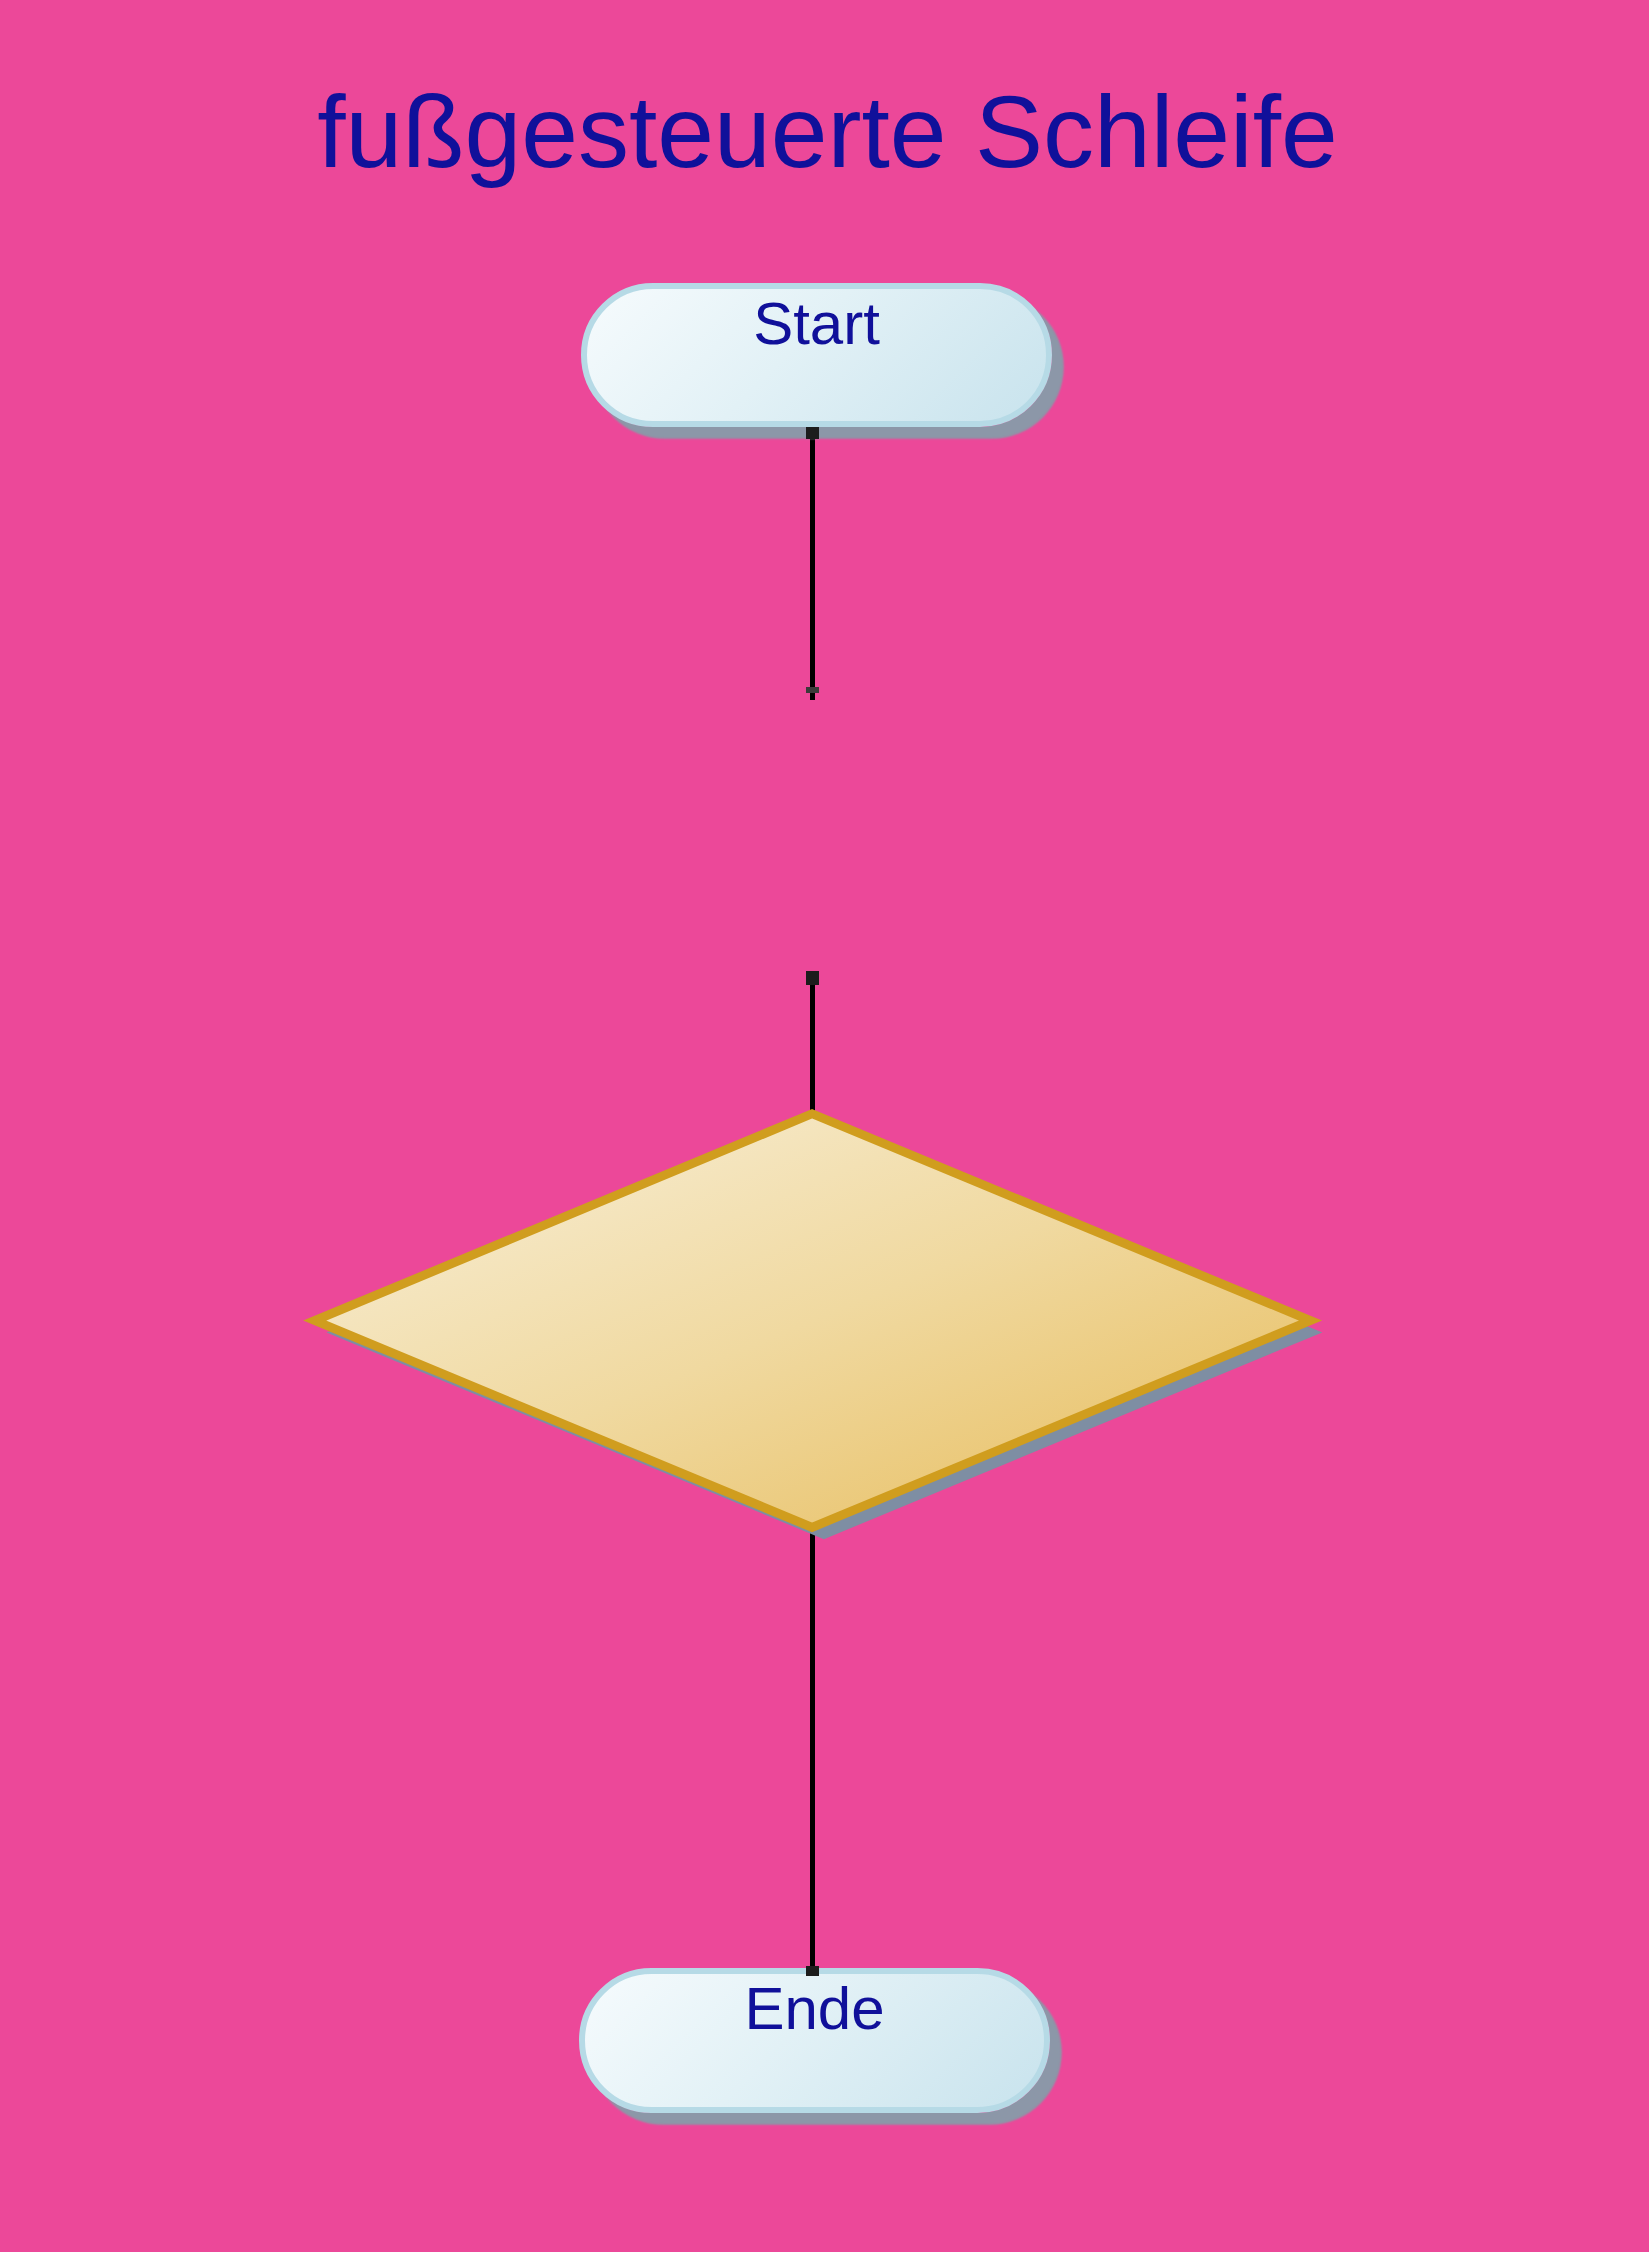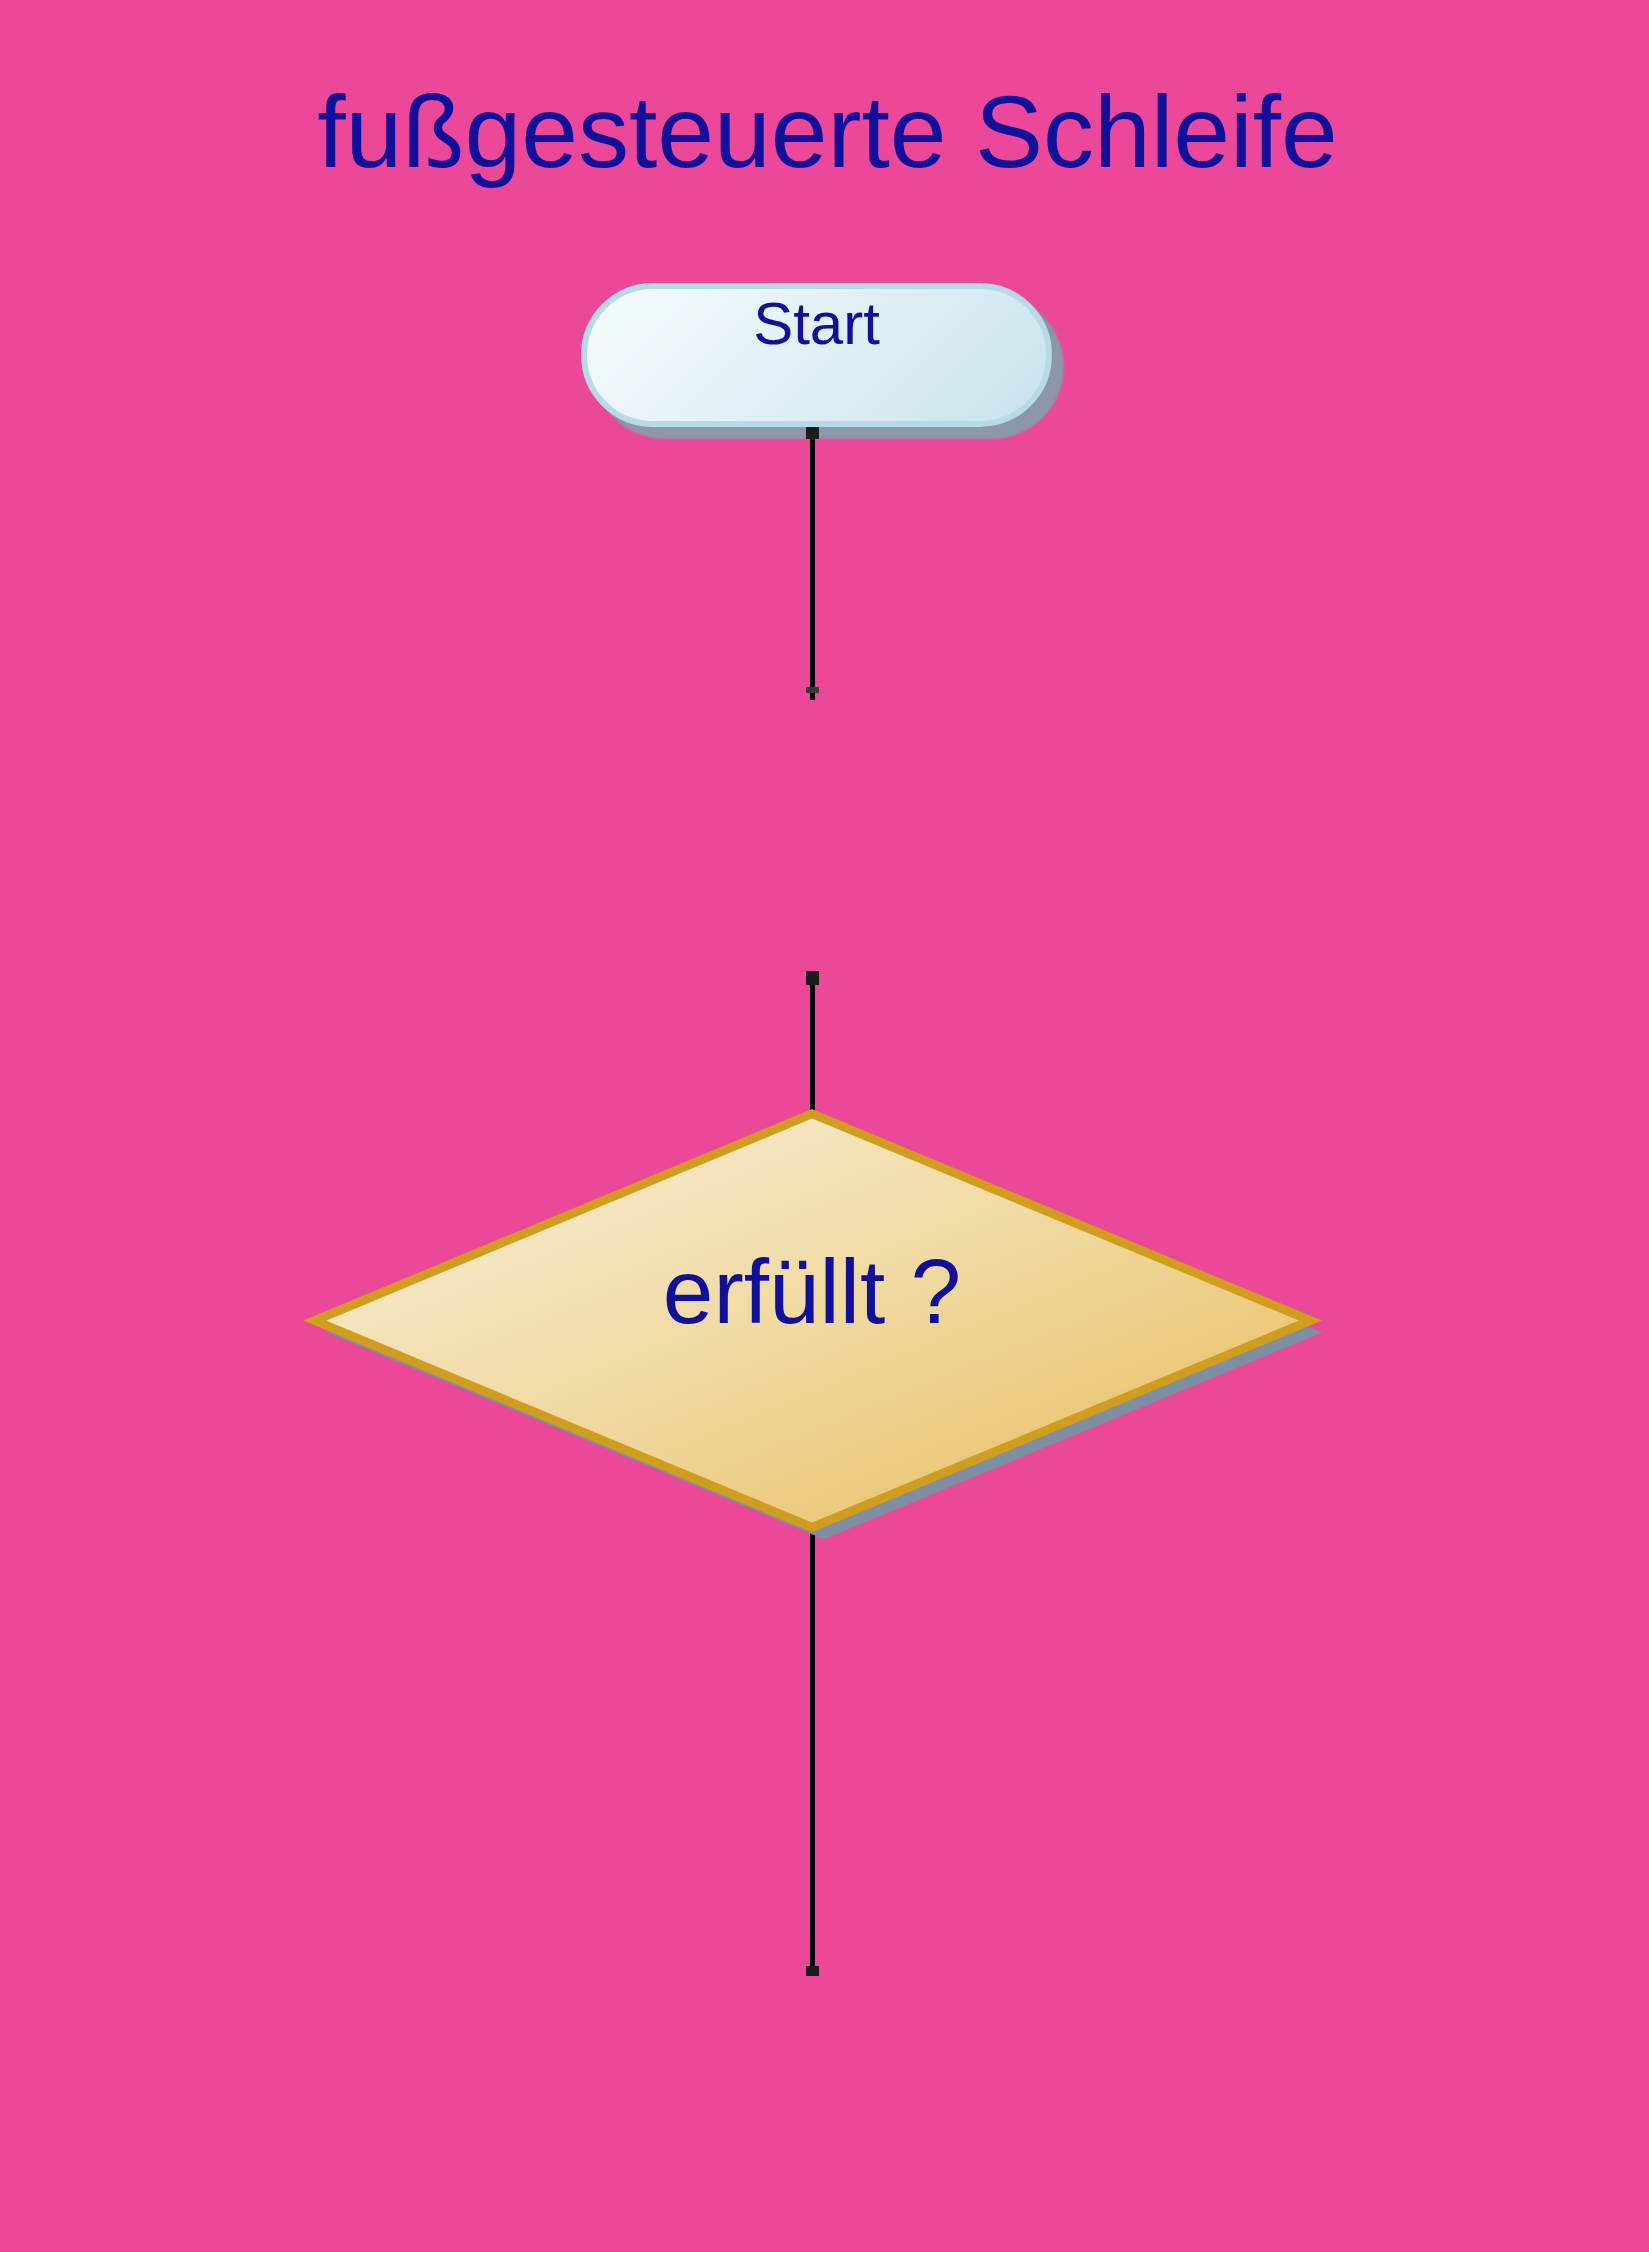--- a/index.html
+++ b/index.html
@@ -117,23 +117,25 @@
         <stop offset="0" stop-color="#f9f1dd"></stop>
         <stop offset="0.5" stop-color="#f0d9a0"></stop>
         <stop offset="1" stop-color="#e6ba57"></stop>
       </linearGradient>
     </defs>
     <polygon points="536,31 1042,241 536,451 31,241" fill="#7e8ea3"></polygon>
     <polygon points="524,19 1030,229 524,439 19,229" fill="url(#gDiamond)" stroke="#d09d1e" stroke-width="9" stroke-linejoin="miter"></polygon>
   </svg>
 
   <div class="diamond-label">
-    <div>erfüllt ?</div>
   </div>
 
+  <div class="node pill pill-ende">
+    <span>Ende</span>
+  </div>
 
   <div class="tick t1"></div>
   <div class="tick t2"></div>
   <div class="tick t3"></div>
   <div class="tick t4"></div>
 
 </div>
 
 
 </body></html>

